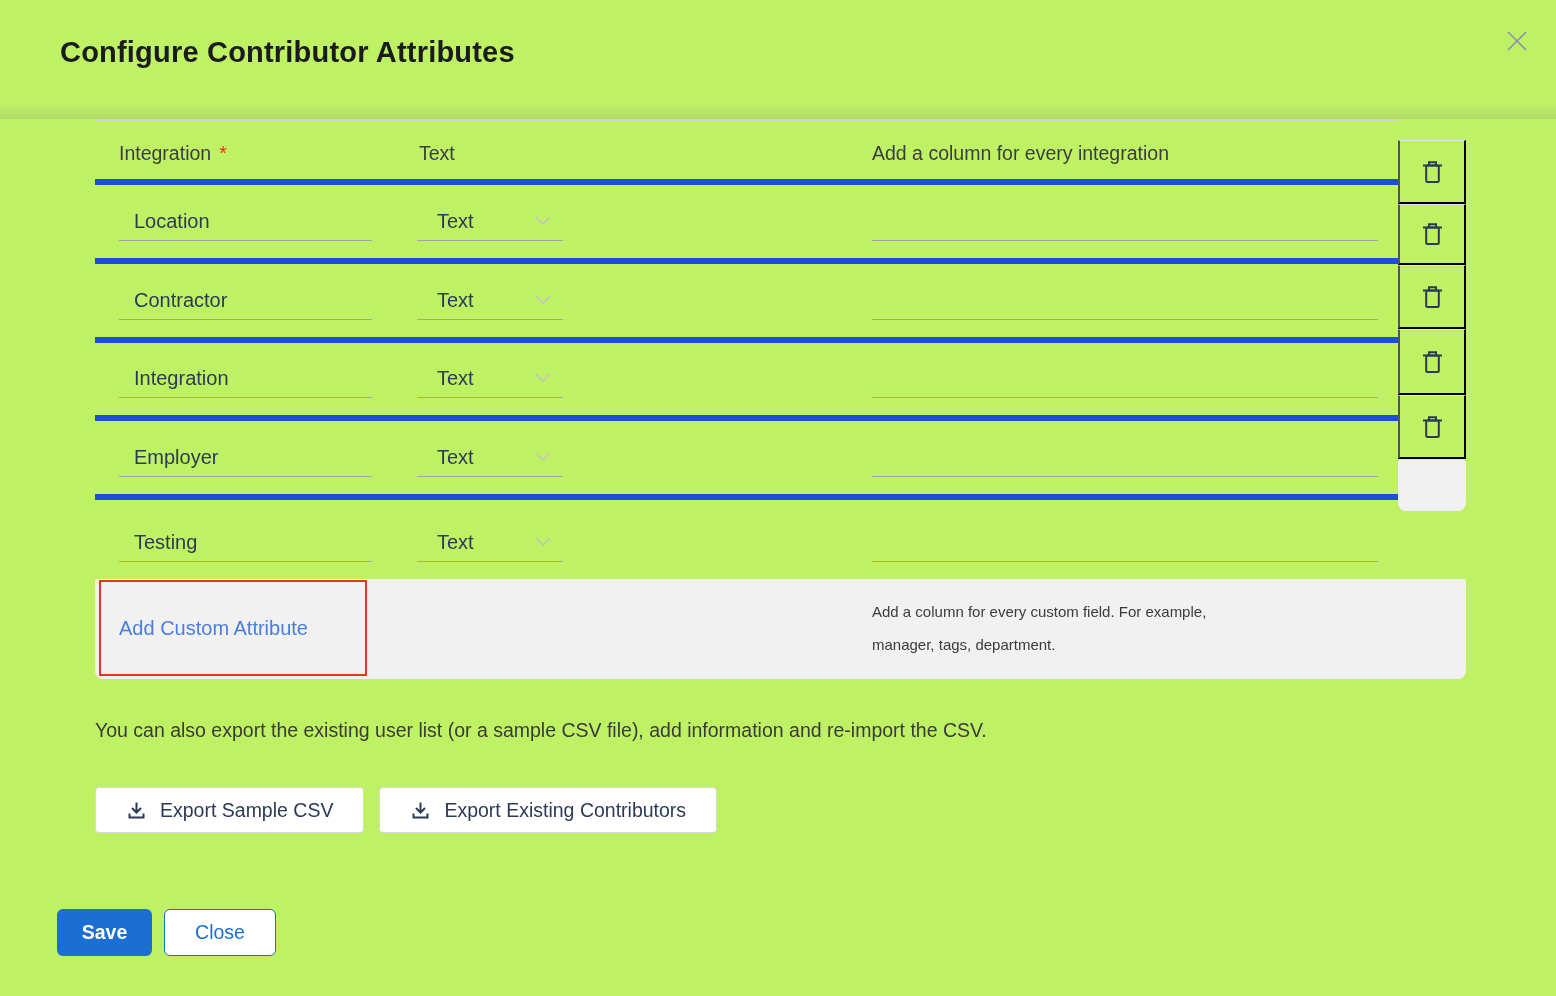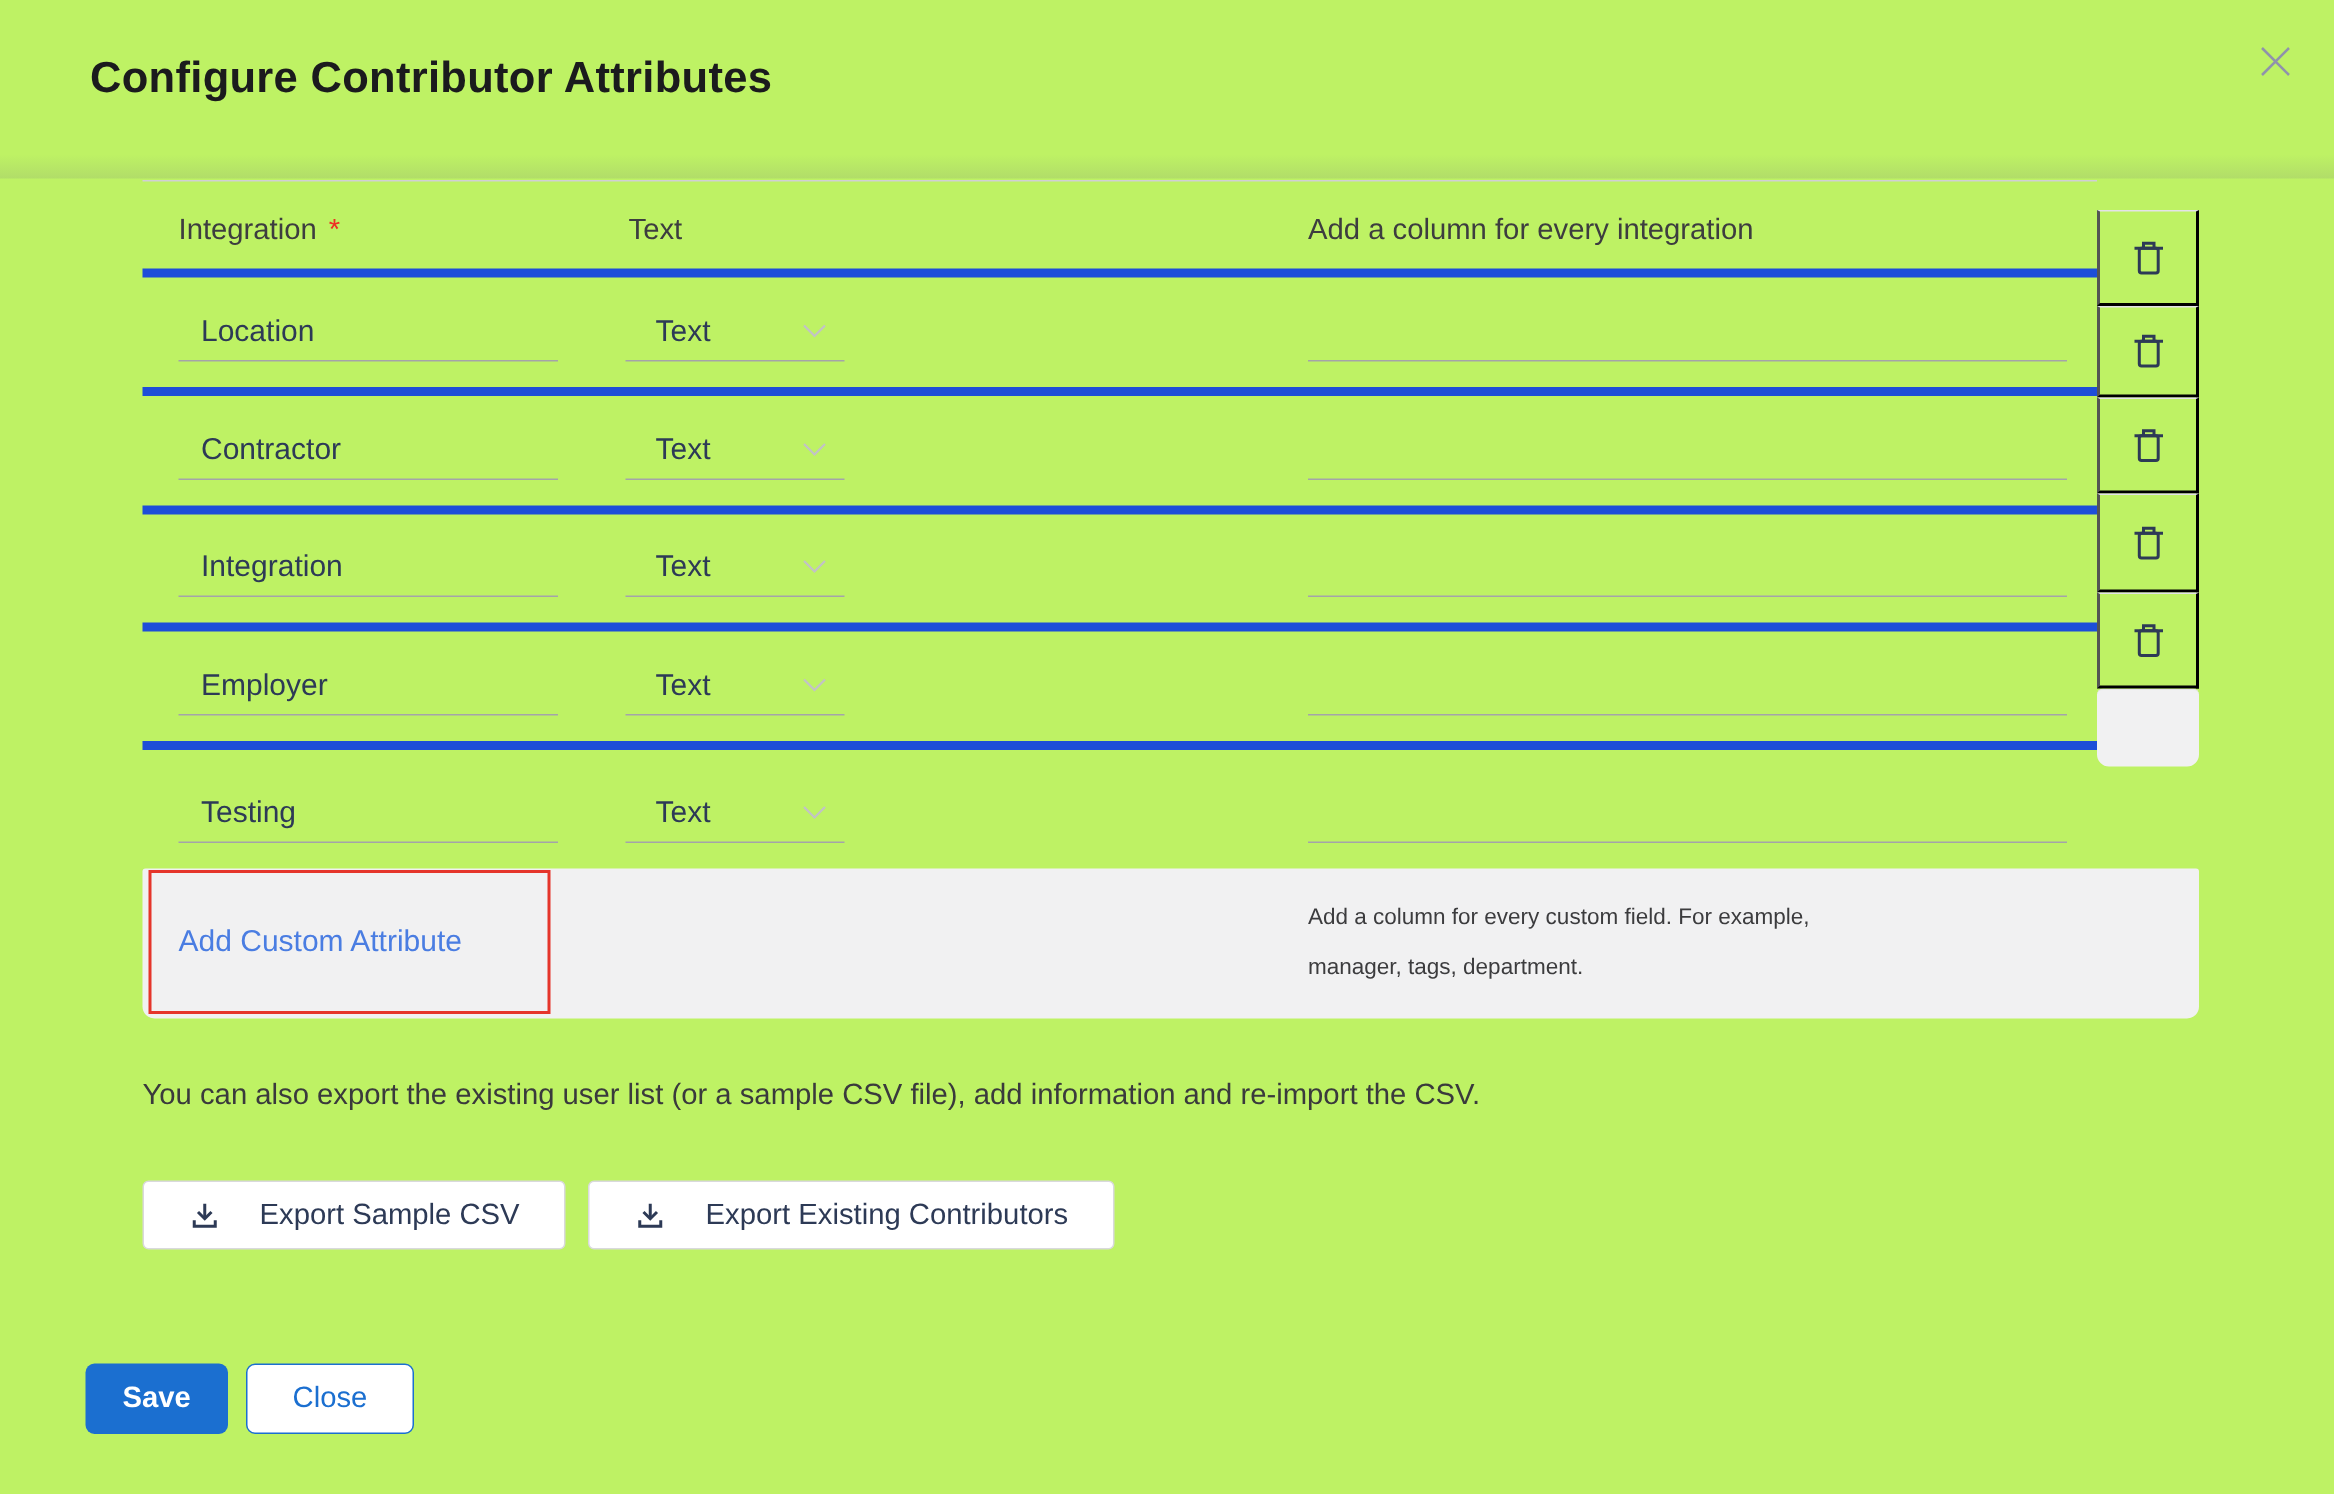--- a/index.html
+++ b/index.html
@@ -100,21 +100,21 @@
 
   
   .export-hint {
     position: absolute; left: 95px; top: 719px;
     font-size: 19.5px; color: #3a3a3c;
   }
   .export-row { position: absolute; left: 95px; top: 787px; display: flex; gap: 15px; }
   .export-btn {
     height: 46px; background: #fff;
     border: 1px solid #d9d9dc; border-radius: 4px;
-    display: inline-flex; align-items: center; gap: 26px;
+    display: inline-flex; align-items: center; gap: 13px;
     padding: 0 30px; font-size: 19.5px; color: #2d3a56;
     font-family: "Liberation Sans", sans-serif; cursor: pointer;
   }
   .save-btn {
     position: absolute; left: 57px; top: 909px; width: 95px; height: 47px;
     background: #1b6fd0; color: #fff; border: none; border-radius: 6px;
     font-size: 19.5px; font-weight: 700; cursor: pointer;
     font-family: "Liberation Sans", sans-serif;
   }
   .close-btn2 {

